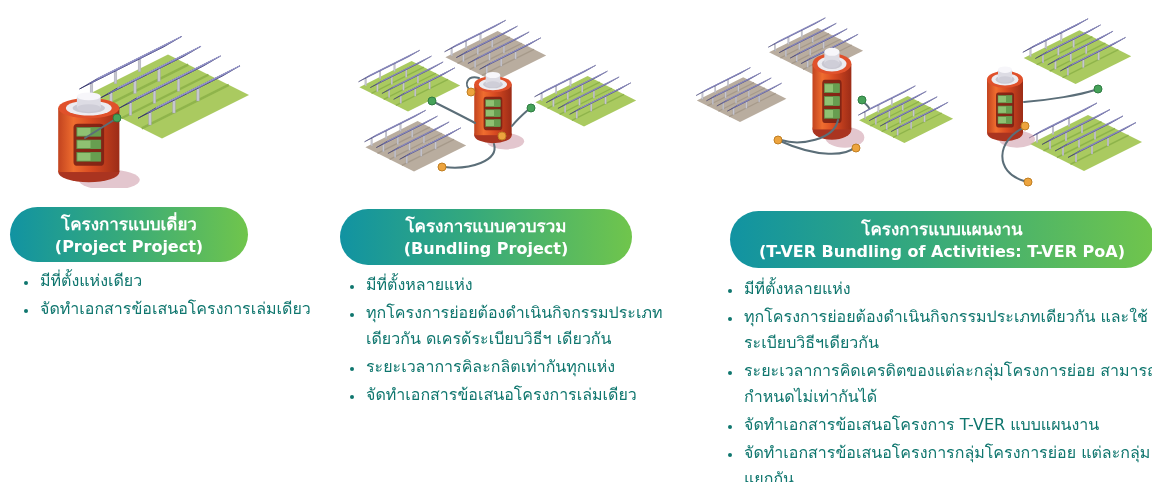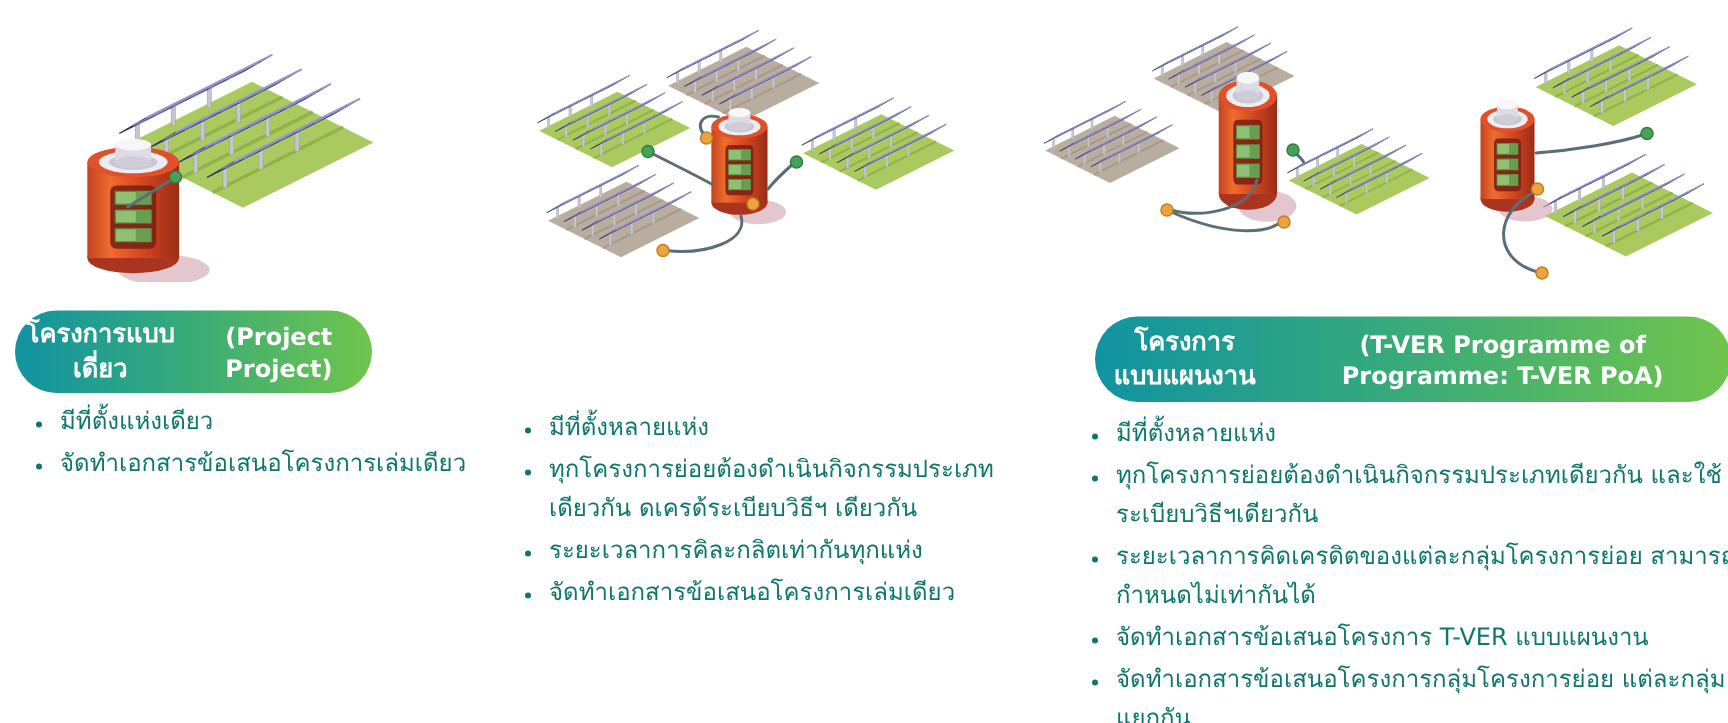--- a/index.html
+++ b/index.html
@@ -13,21 +13,21 @@
   .col-2 { left:330px; width:334px; }
   .col-3 { left:688px; width:464px; }
 
   .illus { position:absolute; }
 
   .pill {
     position:absolute;
     border-radius:30px;
     background:linear-gradient(90deg,#1193a2 0%,#35a97c 45%,#70c54c 100%);
     color:#ffffff;
-    display:flex; flex-direction:row; align-items:center; justify-content:center;
+    display:flex; flex-direction:column; align-items:center; justify-content:center;
     text-align:center;
   }
   .pill .th { font-size:17px; line-height:23px; font-weight:700; }
   .pill .en { font-size:16px; line-height:21px; font-weight:700; }
 
   .bullets {
     position:absolute;
     margin:0; padding:0 0 0 18px;
     color:#0f766e;
     font-size:16px; line-height:26px;
@@ -216,20 +216,24 @@
         <path d="M 199,105 C 191,112 186,117 182,122"></path>
         <path d="M 164,140 C 169,157 140,166 114,163"></path>
         <path d="M 149,74 C 137,71 133,81 141,87"></path>
       </g>
       <use href="#dotG" x="102" y="97"></use>
       <use href="#dotG" x="201" y="104"></use>
       <use href="#dotO" x="112" y="163"></use>
       <use href="#dotO" x="141" y="88"></use>
       <use href="#dotO" x="172" y="132"></use>
     </svg>
+    <div class="pill" style="left:10px;top:209px;width:292px;height:56px">
+      <span class="th">โครงการแบบควบรวม</span>
+      <span class="en">(Bundling Project)</span>
+    </div>
     <ul class="bullets" style="left:16px;top:272px;width:308px">
         <li>มีที่ตั้งหลายแห่ง</li>
         <li>ทุกโครงการย่อยต้องดำเนินกิจกรรมประเภทเดียวกัน ดเครด้ระเบียบวิธีฯ เดียวกัน</li>
         <li>ระยะเวลาการคิละกลิตเท่ากันทุกแห่ง</li>
         <li>จัดทำเอกสารข้อเสนอโครงการเล่มเดียว</li>
       </ul>
   </section>
 
   <section class="col col-3">
     <svg class="illus" style="left:0;top:0" width="464" height="210" viewBox="0 0 464 210">
@@ -253,21 +257,21 @@
       <g stroke="#5b6e78" stroke-width="2" fill="none" stroke-linecap="round">
         <path d="M 336,102 C 362,100 392,95 407,90"></path>
         <path d="M 337,127 C 308,140 306,172 336,181"></path>
       </g>
       <use href="#dotG" x="410" y="89"></use>
       <use href="#dotO" x="337" y="126"></use>
       <use href="#dotO" x="340" y="182"></use>
     </svg>
     <div class="pill" style="left:42px;top:211px;width:424px;height:57px">
       <span class="th">โครงการแบบแผนงาน</span>
-      <span class="en">(T-VER Programme of Programme: T-VER PoA)</span>
+      <span class="en">(T-VER Bundling of Activities: T-VER PoA)</span>
     </div>
     <ul class="bullets" style="left:36px;top:276px;width:424px">
         <li>มีที่ตั้งหลายแห่ง</li>
         <li>ทุกโครงการย่อยต้องดำเนินกิจกรรมประเภทเดียวกัน และใช้ระเบียบวิธีฯเดียวกัน</li>
         <li>ระยะเวลาการคิดเครดิตของแต่ละกลุ่มโครงการย่อย สามารถกำหนดไม่เท่ากันได้</li>
         <li>จัดทำเอกสารข้อเสนอโครงการ T-VER แบบแผนงาน</li>
         <li>จัดทำเอกสารข้อเสนอโครงการกลุ่มโครงการย่อย แต่ละกลุ่มแยกกัน</li>
       </ul>
   </section>
 

